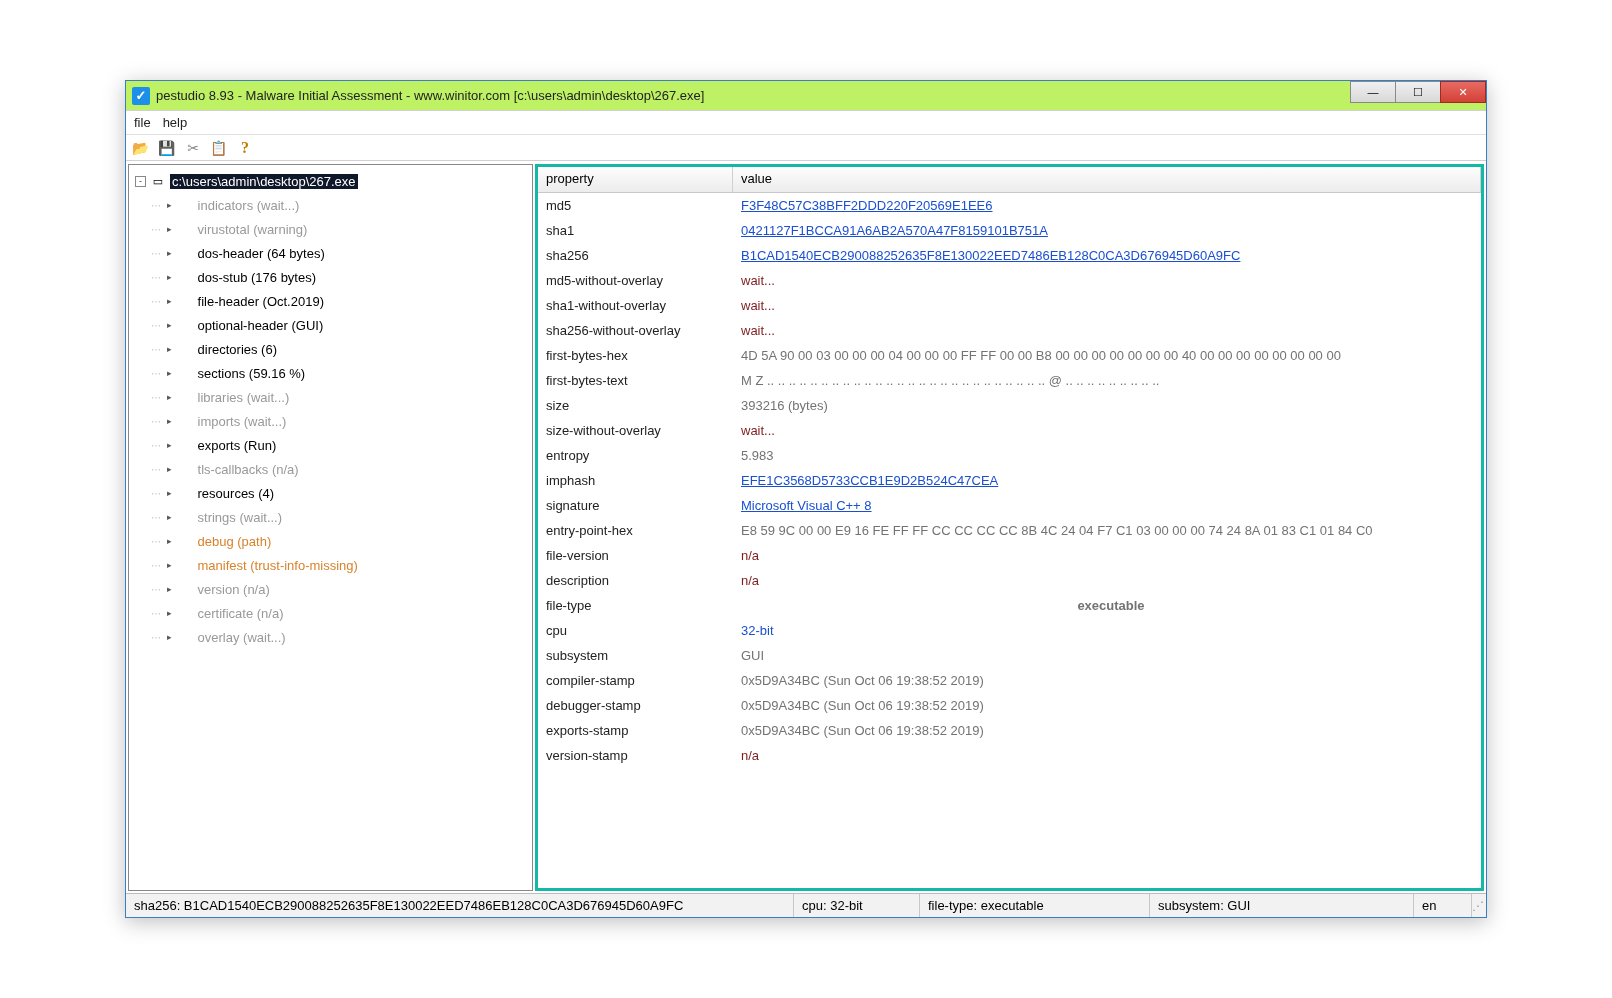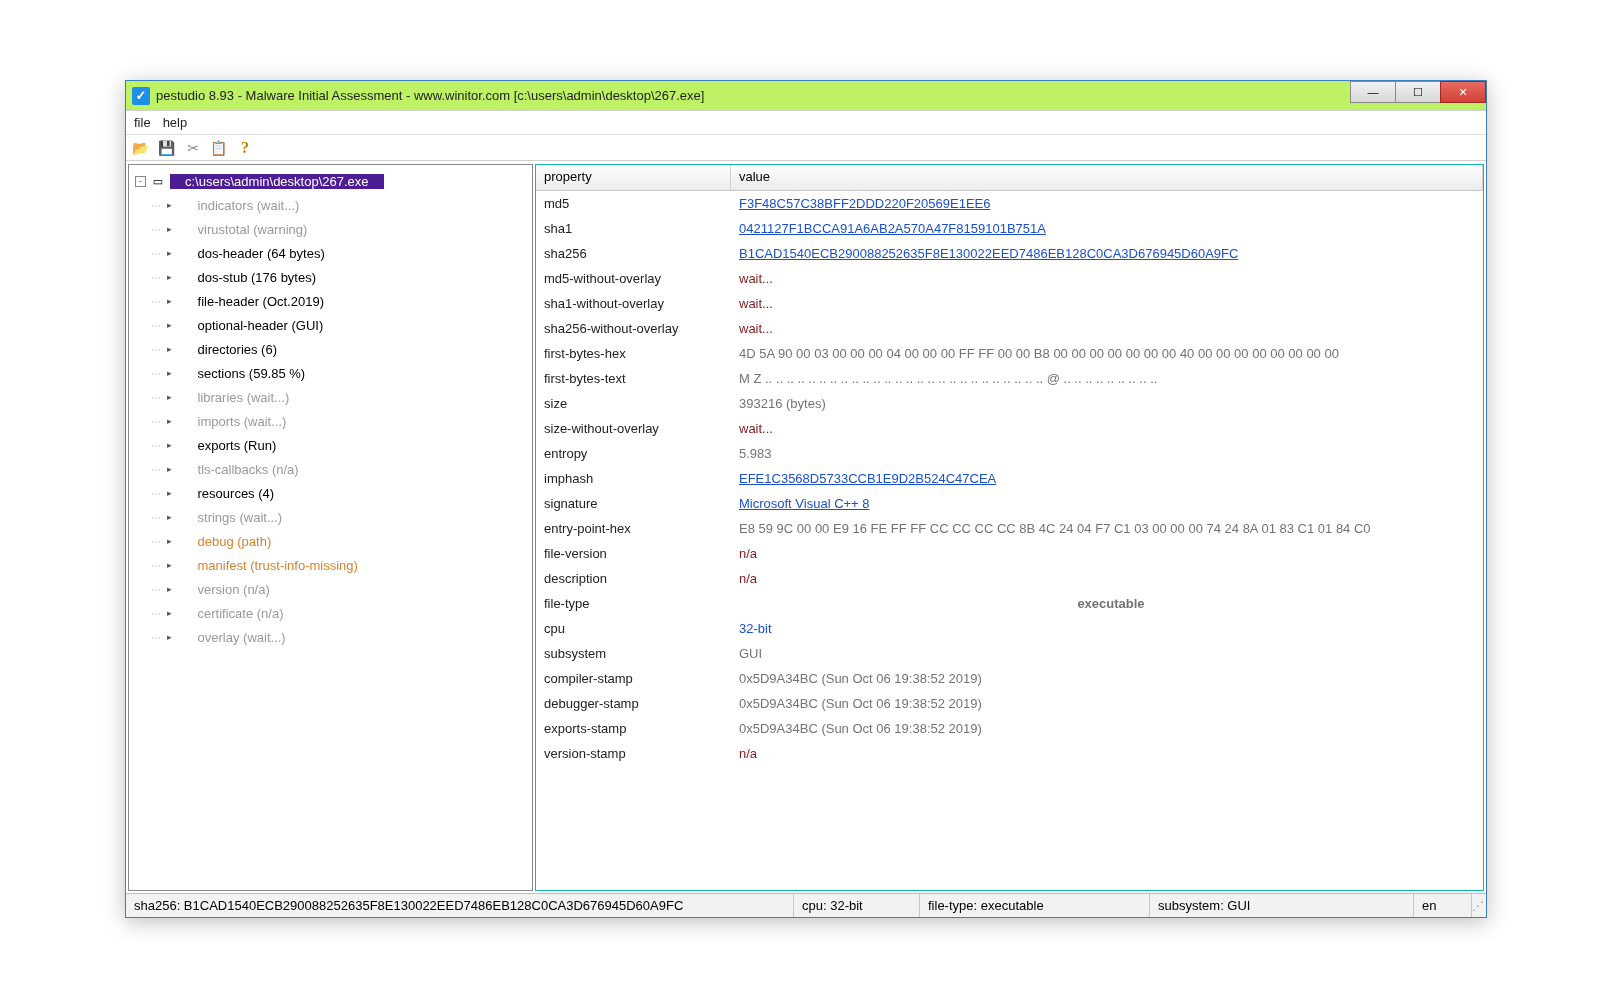--- a/index.html
+++ b/index.html
@@ -106,29 +106,29 @@
     height: 24px;
     padding-left: 4px;
     gap: 4px;
     font-size: 13px;
     white-space: nowrap;
   }
   .tree-node .exp { width:11px; height:11px; border:1px solid #888; display:flex;align-items:center;justify-content:center; font-size:9px; line-height:1; color:#444; background:#fff;}
   .tree-children { list-style:none; margin-left: 20px; }
   .tree-children .tree-node { padding-left: 0; }
   .node-icon { width:16px; height:14px; display:inline-flex; align-items:center; justify-content:center; font-size:11px; }
-  .node-label.selected { background:#4c1d95; color:#fff; padding:0 15px;}
+  .node-label.selected { background:#0f172a; color:#fff; padding:0 2px;}
   .node-label.orange { color:#d9822b; }
   .node-label.gray { color:#999; }
   .dotline { color:#bbb; font-size:10px; margin-right:2px;}
   .tri { font-size:9px; color:#555; margin-right:2px; }
 
   .props-pane {
     flex: 1;
-    border: 1px solid #14b8a6;
+    border: 3px solid #14b8a6;
     margin: 2px 2px 2px 0;
     overflow: auto;
     background: #fff;
   }
   .props-header {
     display: flex;
     background: linear-gradient(#fdfdfd,#ececec);
     border-bottom: 1px solid #c8c8c8;
     height: 26px;
   }
@@ -267,21 +267,21 @@
                   <span class="tri">▸</span>
                   <span class="node-icon"></span>
                   <span class="node-label ">directories (6)</span>
                 </div>
               </li>
               <li>
                 <div class="tree-node">
                   <span class="dotline">⋯</span>
                   <span class="tri">▸</span>
                   <span class="node-icon"></span>
-                  <span class="node-label ">sections (59.85 %)</span>
+                  <span class="node-label ">sections (59.16 %)</span>
                 </div>
               </li>
               <li>
                 <div class="tree-node">
                   <span class="dotline">⋯</span>
                   <span class="tri">▸</span>
                   <span class="node-icon"></span>
                   <span class="node-label gray">libraries (wait...)</span>
                 </div>
               </li>

